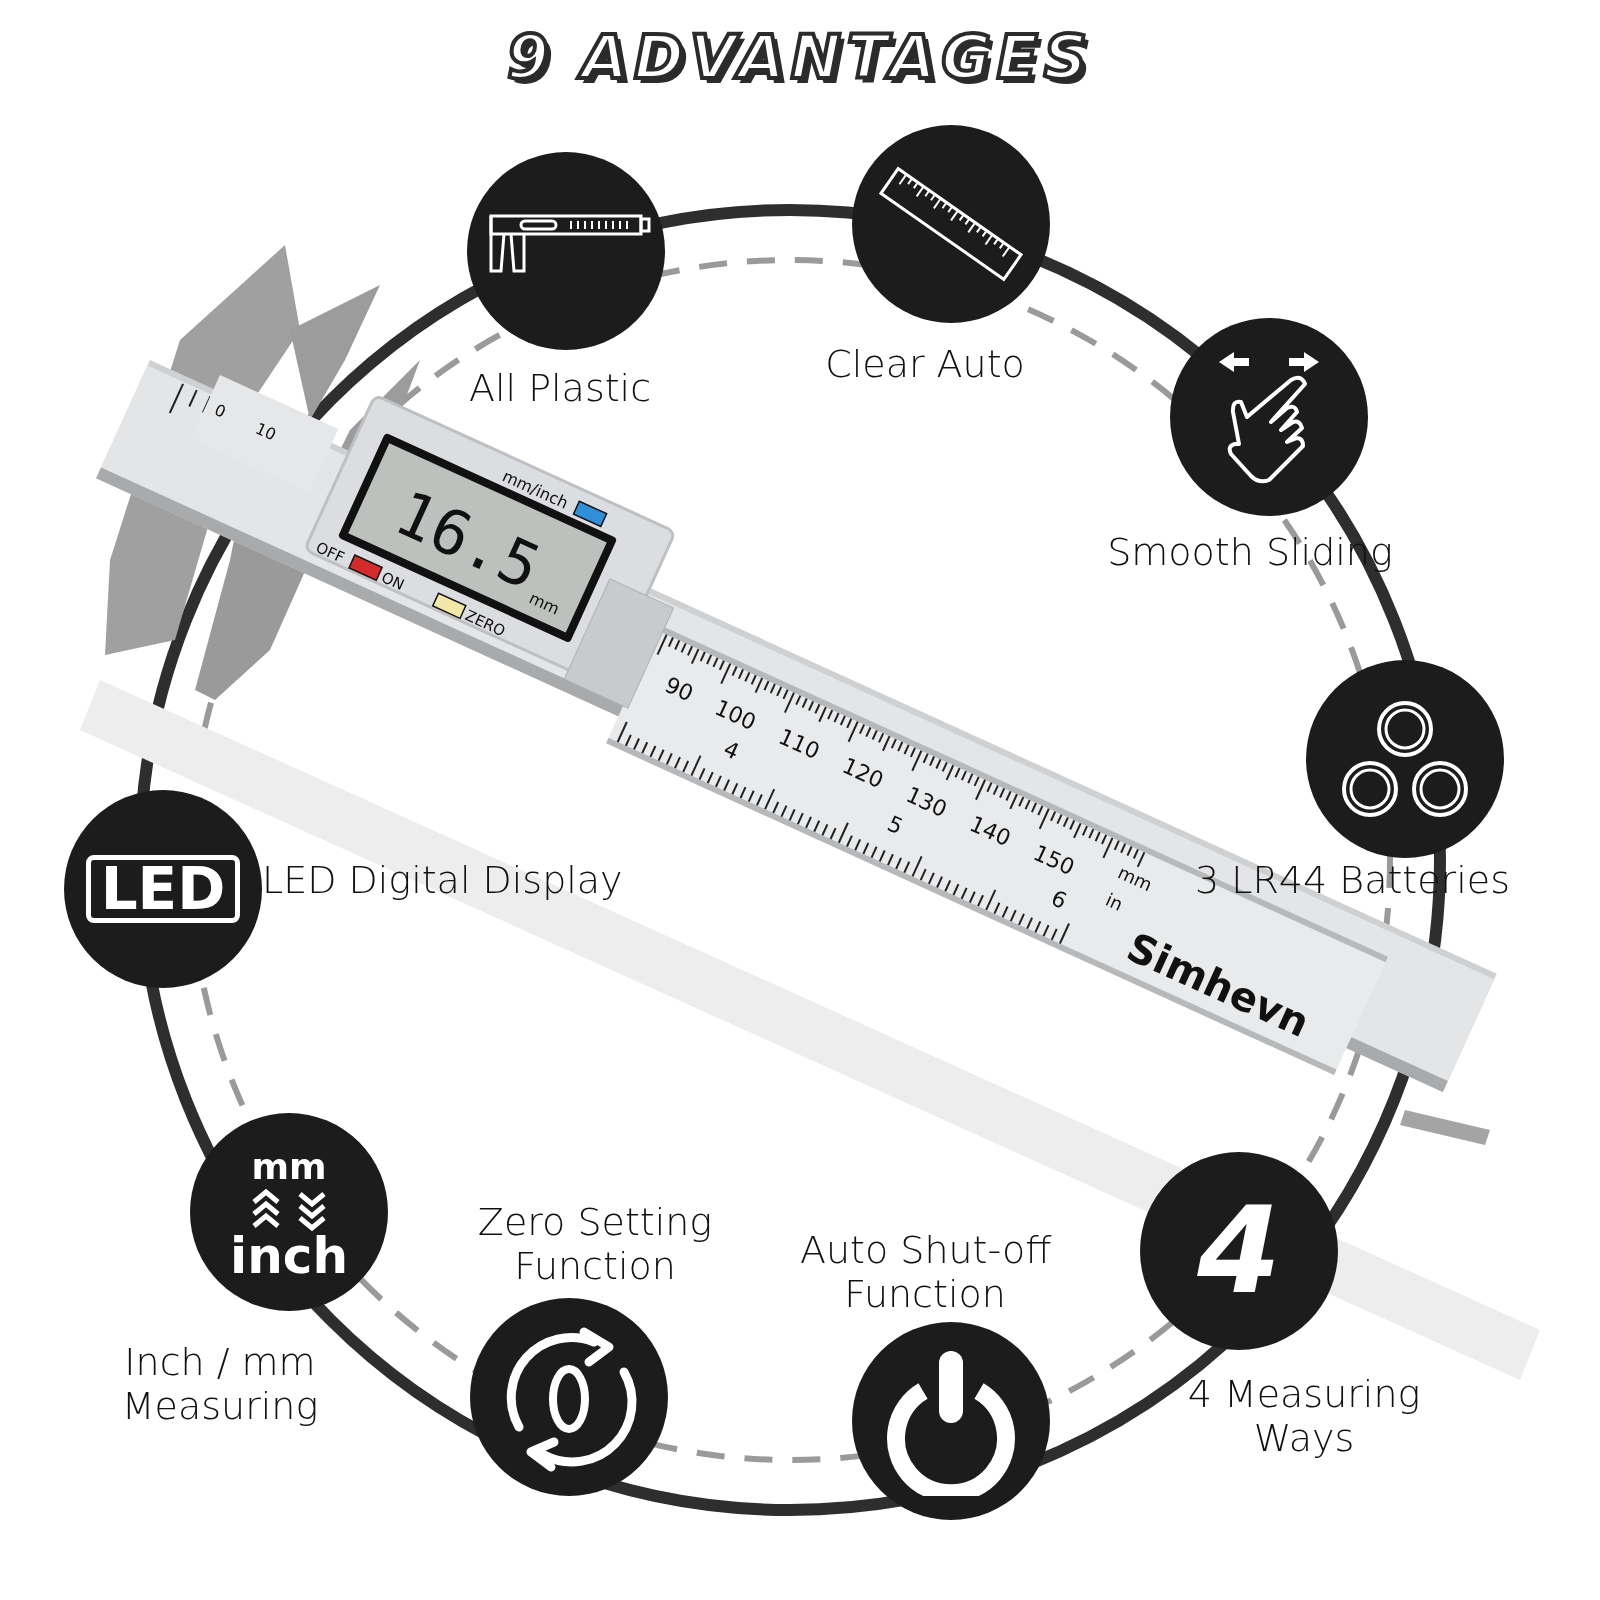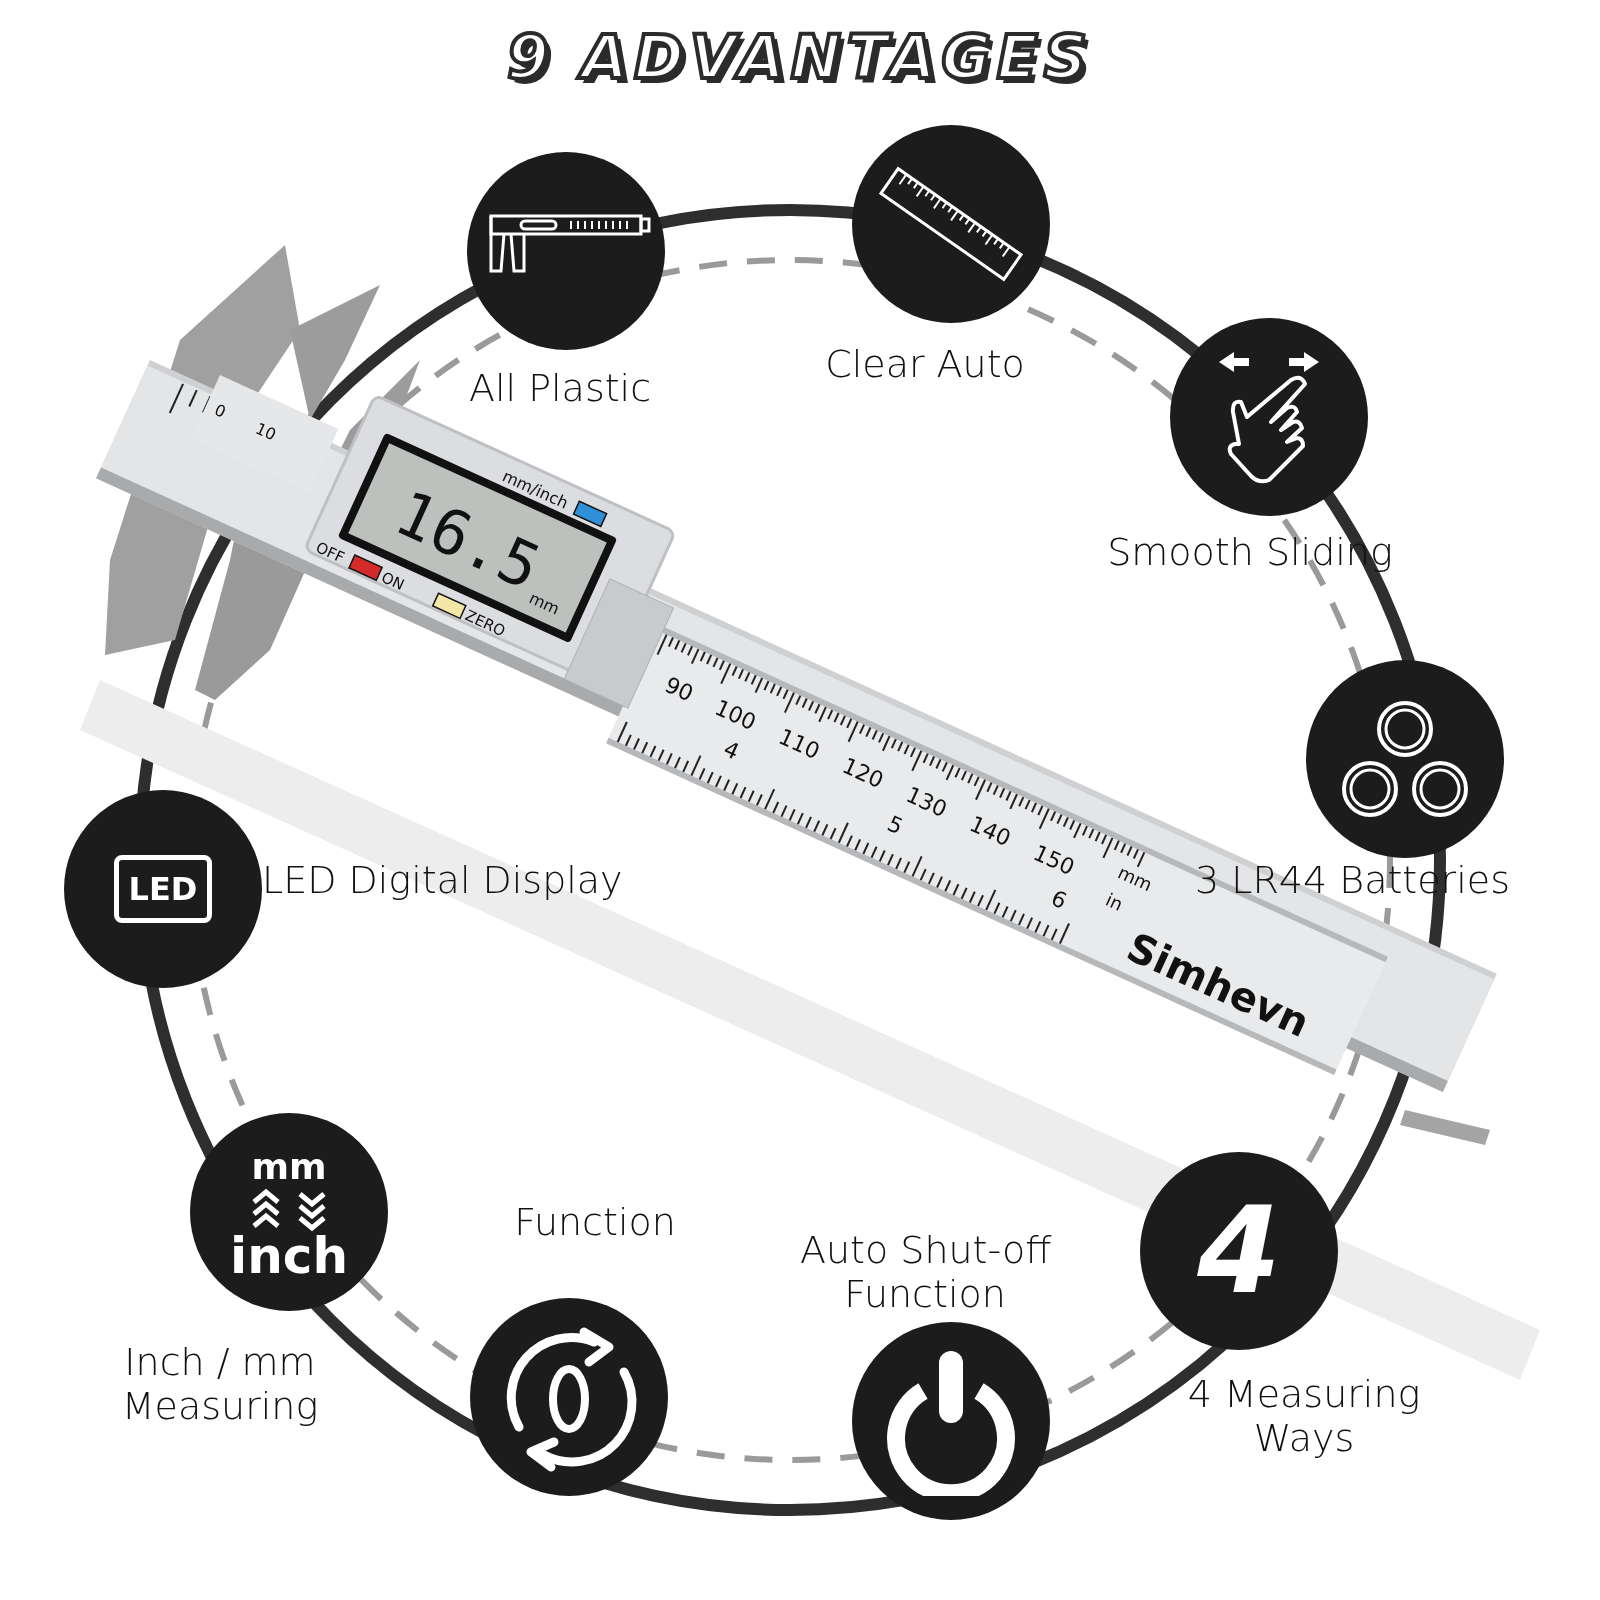--- a/index.html
+++ b/index.html
@@ -326,21 +326,21 @@
       <circle cx="100" cy="90" r="26" stroke-width="4"></circle>
         <circle cx="100" cy="90" r="19" stroke-width="3"></circle>
     </g>
   </svg>
 </div>
 <div class="label" style="left:1195px; top:858px; width:300px;">
   <span class="ln">3 LR44 Batteries</span>
 </div>
 
 <div class="badge" style="left:64px; top:790px; width:198px; height:198px;">
-  <div style="border:5px solid #fff; border-radius:8px; padding:2px 10px; color:#fff; font-family:'DejaVu Sans',sans-serif; font-weight:bold; font-size:32px; line-height:54px;">LED</div>
+  <div style="border:5px solid #fff; border-radius:8px; padding:2px 10px; color:#fff; font-family:'DejaVu Sans',sans-serif; font-weight:bold; font-size:58px; line-height:54px;">LED</div>
 </div>
 <div class="label" style="left:262px; top:858px; width:340px; text-align:center;">
   <span class="ln">LED Digital Display</span>
 </div>
 
 <div class="badge" style="left:190px; top:1113px; width:198px; height:198px; flex-direction:column;">
   <div style="color:#fff; font-family:'DejaVu Sans',sans-serif; font-weight:bold; font-size:36px; line-height:38px;">mm</div>
   <svg width="90" height="50" viewBox="0 0 90 50">
     <g fill="none" stroke="#fff" stroke-width="5">
       <path d="M10 16 L22 6 L34 16"></path>
@@ -361,20 +361,21 @@
 <div class="badge" style="left:470px; top:1298px; width:198px; height:198px;">
   <svg width="160" height="160" viewBox="0 0 160 160">
     <path d="M30 110 A60 60 0 0 1 105 25" fill="none" stroke="#fff" stroke-width="9" stroke-linecap="round"></path>
     <path d="M95 15 L120 30 L100 45" fill="none" stroke="#fff" stroke-width="9" stroke-linecap="round" stroke-linejoin="round"></path>
     <path d="M135 55 A60 60 0 0 1 55 138" fill="none" stroke="#fff" stroke-width="9" stroke-linecap="round"></path>
     <path d="M65 125 L42 135 L62 150" fill="none" stroke="#fff" stroke-width="9" stroke-linecap="round" stroke-linejoin="round"></path>
     <ellipse cx="80" cy="82" rx="16" ry="30" fill="none" stroke="#fff" stroke-width="8"></ellipse>
   </svg>
 </div>
 <div class="label" style="left:470px; top:1200px; width:250px;">
+  <span class="ln">Zero Setting</span>
   <span class="ln">Function</span>
 </div>
 
 <div class="badge" style="left:852px; top:1322px; width:198px; height:198px;">
   <svg width="140" height="150" viewBox="0 0 140 150">
     <path d="M42 45 A55 55 0 1 0 98 45" fill="none" stroke="#fff" stroke-width="18"></path>
     <rect x="58" y="5" width="24" height="72" rx="12" fill="#fff"></rect>
   </svg>
 </div>
 <div class="label" style="left:800px; top:1228px; width:250px;">

